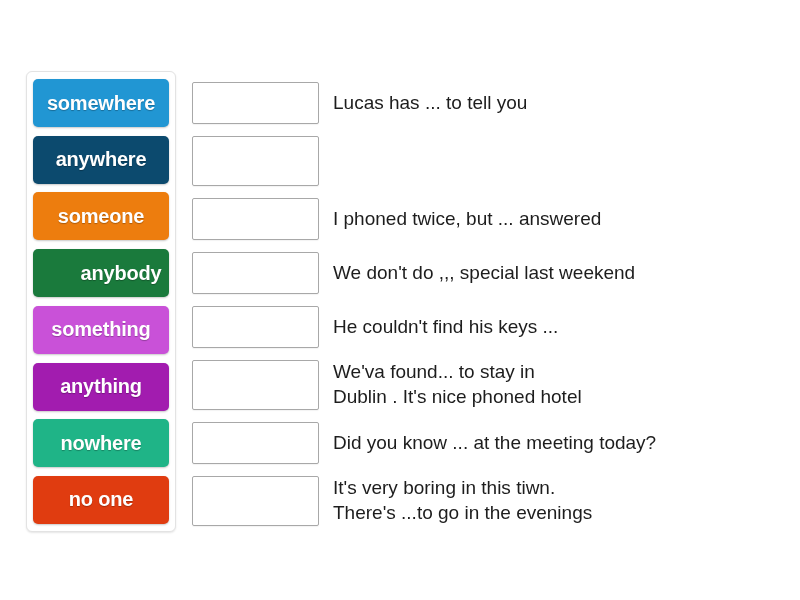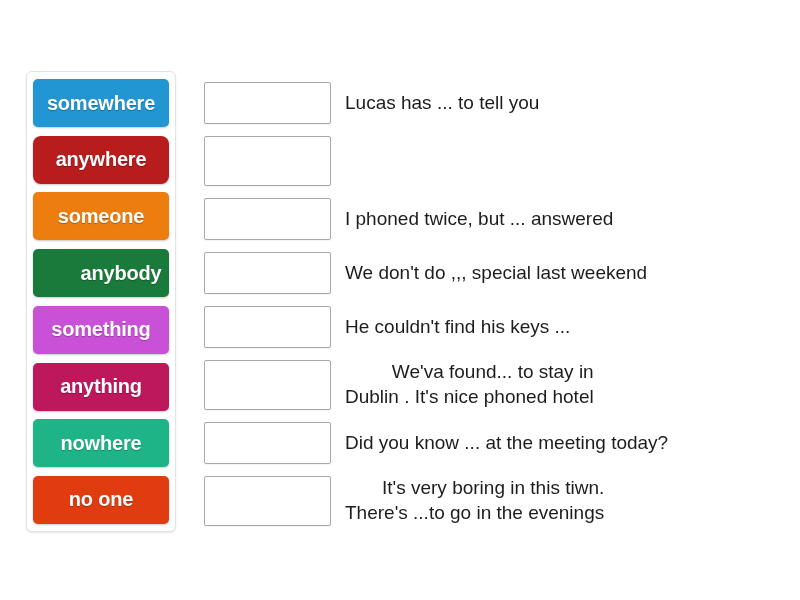--- a/index.html
+++ b/index.html
@@ -50,24 +50,23 @@
     text-shadow: 0 1px 1px rgba(0,0,0,0.28);
     box-shadow: 0 1px 2px rgba(0,0,0,0.22);
     user-select: none;
     cursor: move;
     white-space: nowrap;
   }
 
   
   .rows {
     position: absolute;
-    left: 204px;
+    left: 192px;
     top: 82px;
     width: 580px;
-    text-align: right;
   }
   .row {
     display: flex;
     align-items: center;
     margin-bottom: 12px;
   }
   .row.two-line { margin-bottom: 12px; }
 
   .dropbox {
     flex: 0 0 auto;
@@ -93,33 +92,33 @@
 </style>
 </head>
 <body>
 
 <div id="app">
 
   <div class="tiles-panel">
     <div class="tile" style="background: rgb(33, 150, 211);">
       <span>somewhere</span>
     </div>
-    <div class="tile" style="background: #b91c1c; border-radius: 8px;">
+    <div class="tile" style="background: #0c4a6e;">
       <span>anywhere</span>
     </div>
     <div class="tile" style="background: rgb(237, 125, 14);">
       <span>someone</span>
     </div>
     <div class="tile" style="background: rgb(26, 122, 60); padding-left: 40px;">
       <span>anybody</span>
     </div>
     <div class="tile" style="background: rgb(201, 81, 216);">
       <span>something</span>
     </div>
-    <div class="tile" style="background: #be185d;">
+    <div class="tile" style="background: #a21caf;">
       <span>anything</span>
     </div>
     <div class="tile" style="background: rgb(31, 180, 135);">
       <span>nowhere</span>
     </div>
     <div class="tile" style="background: rgb(224, 60, 16);">
       <span>no one</span>
     </div>
   </div>
 

